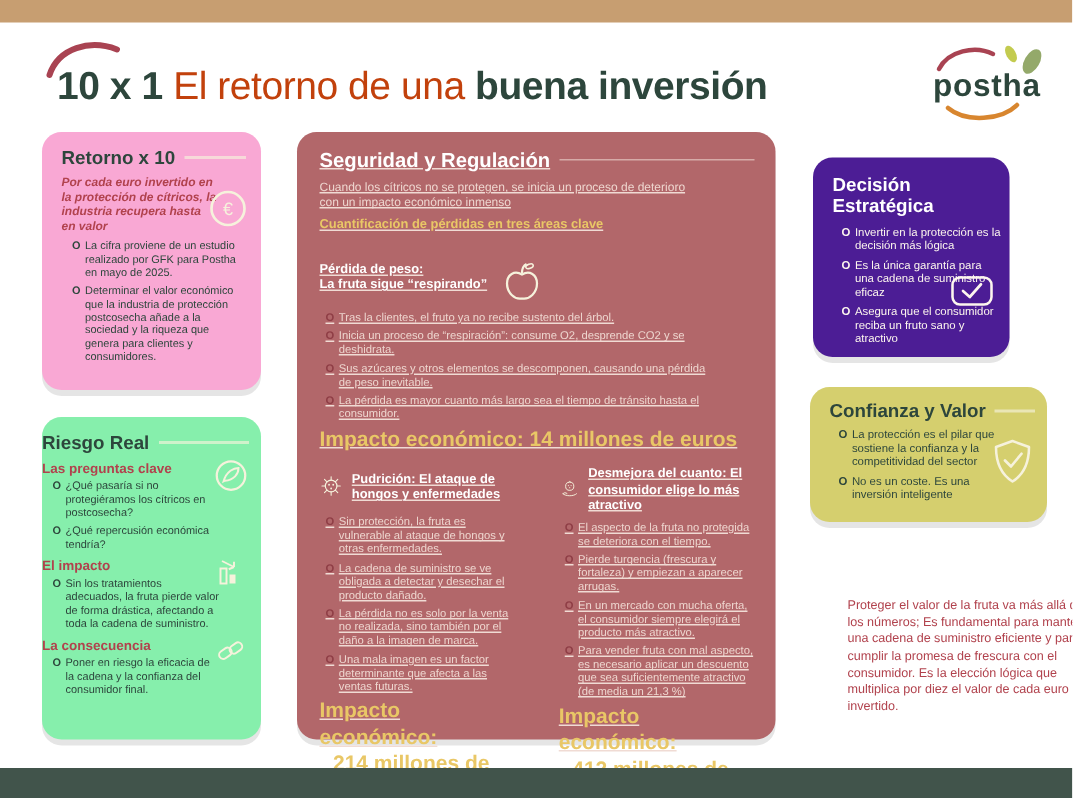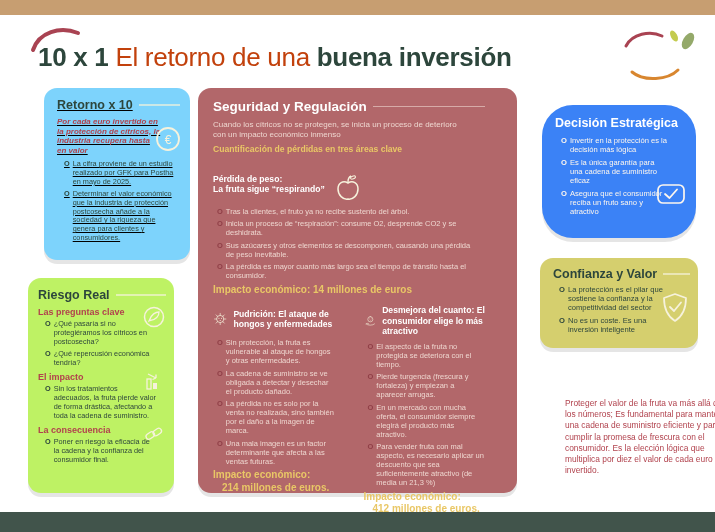--- a/index.html
+++ b/index.html
@@ -24,51 +24,51 @@
   .box { position:absolute; border-radius:13px; box-shadow:0 4px 0 rgba(0,0,0,0.10); }
   .title-row { display:flex; align-items:center; }
   .line { flex:1; height:1.5px; margin-left:6px; opacity:.65; }
   .line-cream { background:#f6f2dc; }
   .line-pink { background:#e9cfc9; }
 
   .b { display:flex; gap:3px; margin-bottom:3.5px; line-height:1.2; }
   .b .o { font-weight:bold; flex:0 0 auto; }
 
   
-  .box-retorno { left:44px; top:88px; width:146px; height:172px; background:#7dd3fc; padding:10px 10px 6px 13px;text-decoration:underline; }
+  .box-retorno { left:28px; top:88px; width:146px; height:172px; background:#f9a8d4; padding:10px 10px 6px 13px; }
   .green-title { color:#2d463c; font-weight:bold; font-size:12.5px; }
   .retorno-intro { margin-top:5px; width:104px; color:#b1424d; font-weight:bold; font-style:italic; font-size:8px; line-height:1.2; }
   .retorno-list { margin-top:5px; padding-left:7px; font-size:7.3px; color:#2d463c; }
   .euro-badge { position:absolute; right:9px; top:38px; }
 
   
-  .box-riesgo { left:28px; top:278px; width:146px; height:215px; background:#bef264; padding:10px 8px 6px 10px; }
+  .box-riesgo { left:28px; top:278px; width:146px; height:215px; background:#86efac; padding:10px 8px 6px 0; }
   .r-section { position:relative; margin-top:5px; }
   .subhead-red { color:#b1424d; font-weight:bold; font-size:9px; margin-bottom:3px; }
   .r-list { padding-left:7px; font-size:7.3px; color:#2d463c; width:118px; }
   .r-icon { position:absolute; right:0; top:-2px; }
 
   
-  .box-center { left:198px; top:88px; width:319px; height:405px; background:#b2676a; padding:11px 32px 8px 15px; color:#f0dbd4; }
+  .box-center { left:198px; top:88px; width:319px; height:405px; background:#b2676a; padding:11px 14px 8px 15px; color:#f0dbd4;text-decoration:underline; }
   .center-title { color:#ffffff; font-weight:bold; font-size:13.5px; }
   .center-intro { margin-top:6px; font-size:8px; line-height:1.3; color:#eed6cf; width:250px; }
   .center-highlight { margin-top:3px; color:#e9c766; font-weight:bold; font-size:8.6px; }
   .peso-head { display:flex; align-items:flex-start; gap:10px; margin-top:20px; }
   .wh { color:#ffffff; font-weight:bold; font-size:8.6px; line-height:1.22; }
   .c-list { margin-top:5px; padding-left:4px; font-size:7.5px; color:#eed6cf; width:265px; }
   .c-list .o, .col-list .o { color:#8f3e46; }
-  .impact { margin-top:1px; color:#e9c766; font-weight:bold; font-size:10px; line-height:1.25; }
+  .impact { margin-top:1px; color:#e9c766; font-weight:bold; font-size:14px; line-height:1.25; }
   .impact .ind { padding-left:9px; }
   .center-cols { display:flex; gap:29px; margin-top:9px; }
   .ccol { flex:1; position:relative; }
   .col-head { display:flex; gap:6px; align-items:center; }
   .col-list { margin-top:5px; padding-left:4px; font-size:7.5px; color:#eed6cf; }
 
   
-  .box-decision { left:542px; top:105px; width:154px; height:133px; background:#3b82f6; padding:11px 8px 6px 13px; color:#fdf6ee;border-radius:31px; }
+  .box-decision { left:542px; top:105px; width:131px; height:133px; background:#4c1d95; padding:11px 8px 6px 13px; color:#fdf6ee; }
   .white-title { color:#ffffff; font-weight:bold; font-size:12.5px; }
   .d-list { margin-top:6px; padding-left:6px; font-size:7.6px; width:112px; }
   .check-badge { position:absolute; right:10px; top:76px; }
 
   
   .box-confianza { left:540px; top:258px; width:158px; height:90px; background:#d5cf6e; padding:9px 8px 5px 13px; }
   .cf-list { margin-top:4px; padding-left:6px; font-size:7.6px; color:#2d463c; width:118px; }
   .shield-badge { position:absolute; right:9px; top:34px; }
 
   
@@ -88,20 +88,21 @@
     <span class="tp">10 x 1</span><span class="tm"> El retorno de una </span><span class="tb">buena inversión</span>
   </div>
 
   <div class="logo">
     <svg class="logo-svg" width="92" height="56" viewBox="0 0 92 56">
       <path d="M10,18 C16,6 34,2 46,8" fill="none" stroke="#a94352" stroke-width="3" stroke-linecap="round"></path>
       <path d="M16,44 C28,54 52,52 62,42" fill="none" stroke="#d8862f" stroke-width="3" stroke-linecap="round"></path>
       <ellipse cx="58" cy="8" rx="3.2" ry="6" transform="rotate(-28 58 8)" fill="#c3cb4f"></ellipse>
       <ellipse cx="72" cy="13" rx="5" ry="9" transform="rotate(30 72 13)" fill="#94a96a"></ellipse>
     </svg>
+    <span class="logo-text">postha</span>
   </div>
 
   <div class="box box-retorno">
     <div class="title-row">
       <span class="green-title">Retorno x 10</span>
       <span class="line line-cream"></span>
     </div>
     <div class="retorno-intro">Por cada euro invertido en la protección de cítricos, la industria recupera hasta en valor</div>
     <svg class="euro-badge" width="26" height="26" viewBox="0 0 26 26">
       <circle cx="13" cy="13" r="11" fill="none" stroke="#f6f2dc" stroke-width="1.8"></circle>

